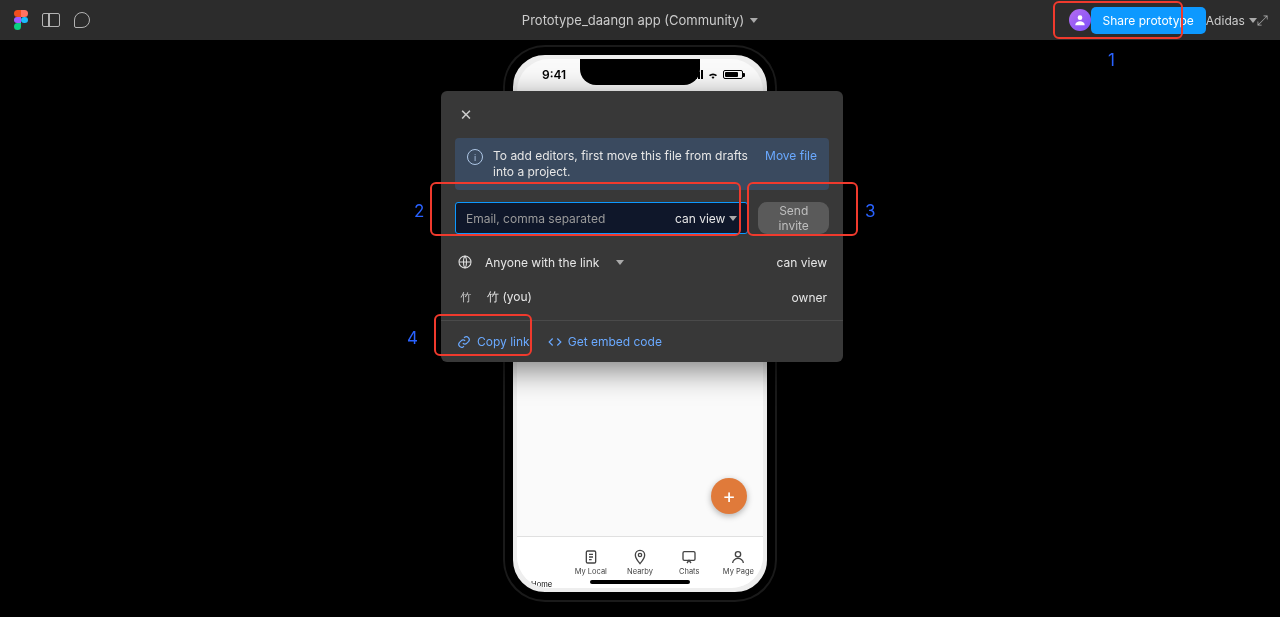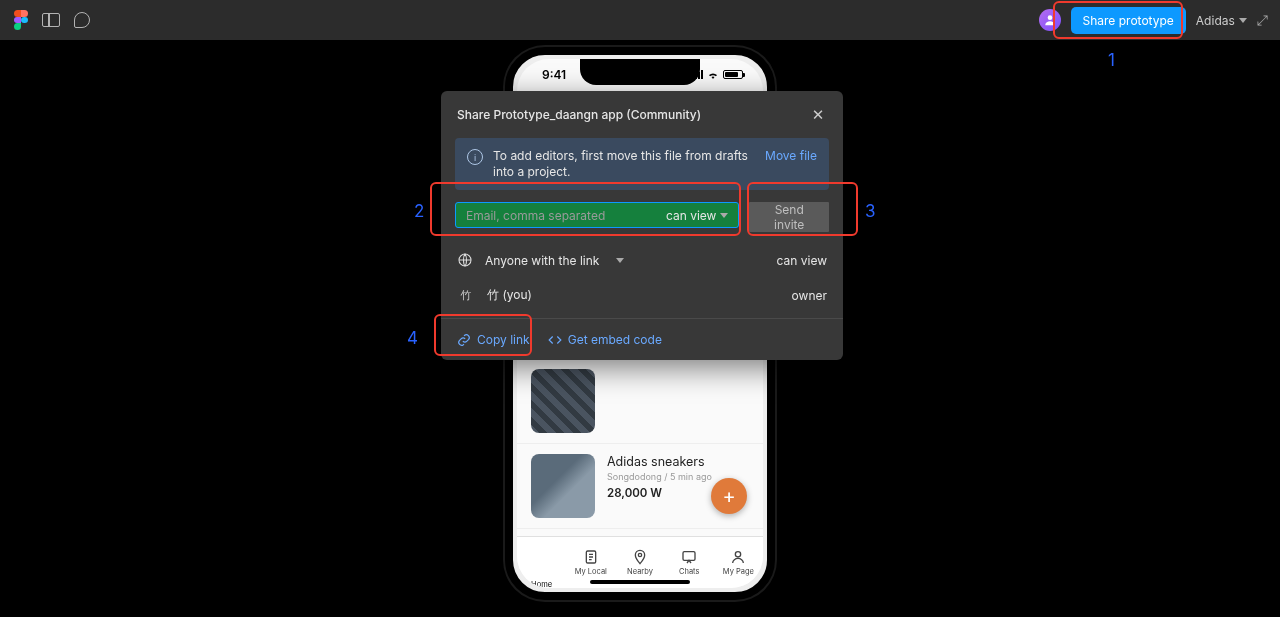--- a/index.html
+++ b/index.html
@@ -8,21 +8,21 @@
   
   .topbar { position: absolute; top:0; left:0; right:0; height:40px; background:#2c2c2c; display:flex; align-items:center; }
   .topbar-left { display:flex; align-items:center; gap:14px; padding-left:14px; }
   .figma-logo { width:14px; height:20px; display:flex; flex-direction:column; flex-wrap:wrap; }
   .figma-logo span { width:7px; height:6.66px; }
   .panel-icon { width:18px; height:14px; border:1.5px solid #b3b3b3; border-radius:2px; position:relative; cursor:pointer;}
   .panel-icon::before{content:"";position:absolute;left:5px;top:0;bottom:0;width:1.5px;background:#b3b3b3;}
   .comment-icon { width:16px;height:16px;border:1.5px solid #b3b3b3;border-radius:50% 50% 50% 2px; cursor:pointer;}
   .topbar-center{position:absolute; left:50%; transform:translateX(-50%); display:flex; align-items:center; gap:6px; font-size:13px; color:#ccc;}
   .chev-down{display:inline-block;width:0;height:0;border-left:4px solid transparent;border-right:4px solid transparent;border-top:5px solid #aaa;}
-  .topbar-right{position:absolute; right:12px; display:flex; align-items:center; gap:10px;}
+  .topbar-right{position:absolute; right:12px; display:flex; align-items:center; }
   .avatar{width:22px;height:22px;border-radius:50%;background:linear-gradient(135deg,#b56cf0,#7c4ffb);display:flex;align-items:center;justify-content:center;}
   .avatar svg{width:14px;height:14px;}
   .share-btn{background:#0d99ff;color:#fff;font-size:12px;padding:6px 12px;border-radius:5px;border:none;cursor:pointer;}
   .options-btn{background:none;border:none;color:#ccc;font-size:12px;cursor:pointer;display:flex;align-items:center;gap:4px;}
   .expand-icon{color:#aaa;font-size:14px;cursor:pointer;}
 
   
   .phone{position:absolute; left:50%; top:47px; transform:translateX(-50%); width:270px; height:553px; background:#eee; border-radius:40px; border:8px solid #000; box-shadow:0 0 0 2px #1a1a1a;}
   .phone-inner{position:absolute;inset:4px;border-radius:32px;background:#fafafa;overflow:hidden;}
   .notch{position:absolute;top:0;left:50%;transform:translateX(-50%);width:120px;height:26px;background:#000;border-radius:0 0 16px 16px;}
@@ -57,25 +57,25 @@
   .modal{position:absolute; left:441px; top:91px; width:402px; background:#383838; border-radius:6px; color:#e6e6e6; font-size:12px; box-shadow:0 8px 30px rgba(0,0,0,.5);}
   .modal-header{display:flex;align-items:center;justify-content:space-between;padding:14px 16px;}
   .modal-title{font-size:12px;font-weight:500;}
   .close-x{cursor:pointer;color:#ccc;font-size:15px;width:18px;text-align:center;}
   .info-banner{margin:0 14px 12px;background:#3a4a5f;border-radius:4px;padding:10px 12px;display:flex;gap:10px;align-items:flex-start;}
   .info-icon{width:16px;height:16px;border:1.3px solid #aec7e6;border-radius:50%;flex-shrink:0;display:flex;align-items:center;justify-content:center;font-size:9px;color:#aec7e6;margin-top:1px;}
   .info-text{flex:1;font-size:12px;line-height:1.35;color:#e6e6e6;}
   .move-link{color:#6aa9ff;font-size:12px;cursor:pointer;line-height:1.35;text-align:left;}
 
   .invite-row{display:flex;gap:10px;padding:0 14px 12px;align-items:stretch;}
-  .email-box{flex:1;border:1.5px solid #0d99ff;border-radius:3px;background:#15803d;display:flex;align-items:center;height:26px;padding:0 10px;gap:8px;}
+  .email-box{flex:1;border:1.5px solid #0d99ff;border-radius:3px;background:#0f172a;display:flex;align-items:center;height:32px;padding:0 10px;gap:17px;}
   .email-input{flex:1;background:none;border:none;outline:none;color:#fff;font-size:12px;}
   .email-input::placeholder{color:#9a9a9a;}
   .perm-sel{color:#e6e6e6;font-size:12px;display:flex;align-items:center;gap:4px;cursor:pointer;white-space:nowrap;}
-  .send-btn{background:#5a5a5a;border:none;border-radius:1px;color:#bfbfbf;font-size:12px;padding:0 12px;cursor:pointer;}
+  .send-btn{background:#5a5a5a;border:none;border-radius:9px;color:#bfbfbf;font-size:12px;padding:0 12px;cursor:pointer;}
 
   .access-row{display:flex;align-items:center;padding:8px 16px;gap:12px;}
   .globe-icon{width:16px;height:16px;}
   .access-label{flex:1;font-size:12px;display:flex;align-items:center;gap:17px;}
   .access-perm{font-size:12px;color:#e6e6e6;}
 
   .user-row{display:flex;align-items:center;padding:10px 16px 14px;gap:12px;}
   .user-av{width:18px;height:18px;display:flex;align-items:center;justify-content:center;font-size:11px;color:#cfcfcf;}
   .user-name{flex:1;font-size:12px;}
   .user-role{font-size:12px;}
@@ -96,20 +96,24 @@
     <div class="figma-logo">
       <span style="background:#f24e1e;border-radius:7px 0 0 7px"></span>
       <span style="background:#a259ff;border-radius:7px 0 0 7px"></span>
       <span style="background:#0acf83;border-radius:7px 0 7px 7px"></span>
       <span style="background:#ff7262;border-radius:0 7px 7px 0"></span>
       <span style="background:#1abcfe;border-radius:50%"></span>
       <span></span>
     </div>
     <div class="panel-icon"></div>
     <div class="comment-icon"></div>
+  </div>
+  <div class="topbar-center">
+    <span>Prototype_daangn app (Community)</span>
+    <span class="chev-down"></span>
   </div>
   <div class="topbar-right">
     <div class="avatar">
       <svg viewBox="0 0 24 24" fill="#fff">
           <circle cx="12" cy="8" r="4"></circle>
           <path d="M4 20c0-4 4-6 8-6s8 2 8 6v1H4z"></path>
         </svg>
     </div>
     <button class="share-btn">Share prototype</button>
     <button class="options-btn">
@@ -134,38 +138,20 @@
           </span>
         <svg class="wifi" viewBox="0 0 24 16">
             <path d="M12 16l-3-4c2-1.5 4-1.5 6 0zM4 8c5-4 11-4 16 0l-2 2.5c-4-3-8-3-12 0z" fill="#000"></path>
           </svg>
         <span class="battery">
             <i></i>
           </span>
       </div>
     </div>
 
-    <div class="phone-list">
-      <div class="listing" style="padding-top:0">
-        <div class="listing-img img-misc"></div>
-        <div class="listing-info"></div>
-      </div>
-      <div class="listing">
-        <div class="listing-img img-shoes"></div>
-        <div class="listing-info">
-          <div class="listing-title">Adidas sneakers</div>
-          <div class="listing-meta">Songdodong / 5 min ago</div>
-          <div class="listing-price">28,000 W</div>
-        </div>
-      </div>
-      <div class="listing">
-        
-        
-      </div>
-    </div>
 
     <div class="fab">+</div>
 
     <div class="tabbar">
       <div class="tab active">
         <svg viewBox="0 0 24 24" fill="currentColor">
             <path d="M3 11l9-8 9 8v10H3z"></path>
           </svg>
         <span>Home</span>
       </div>
@@ -197,21 +183,20 @@
           </svg>
         <span>My Page</span>
       </div>
     </div>
     <div class="home-ind"></div>
   </div>
 </div>
 
 <div class="modal">
   <div class="modal-header">
-    <div class="modal-title">Share Prototype_daangn app (Community)</div>
     <div class="close-x">✕</div>
   </div>
 
   <div class="info-banner">
     <div class="info-icon">i</div>
     <div class="info-text">To add editors, first move this file from drafts into a project.</div>
     <div class="move-link">Move file</div>
   </div>
 
   <div class="invite-row">

